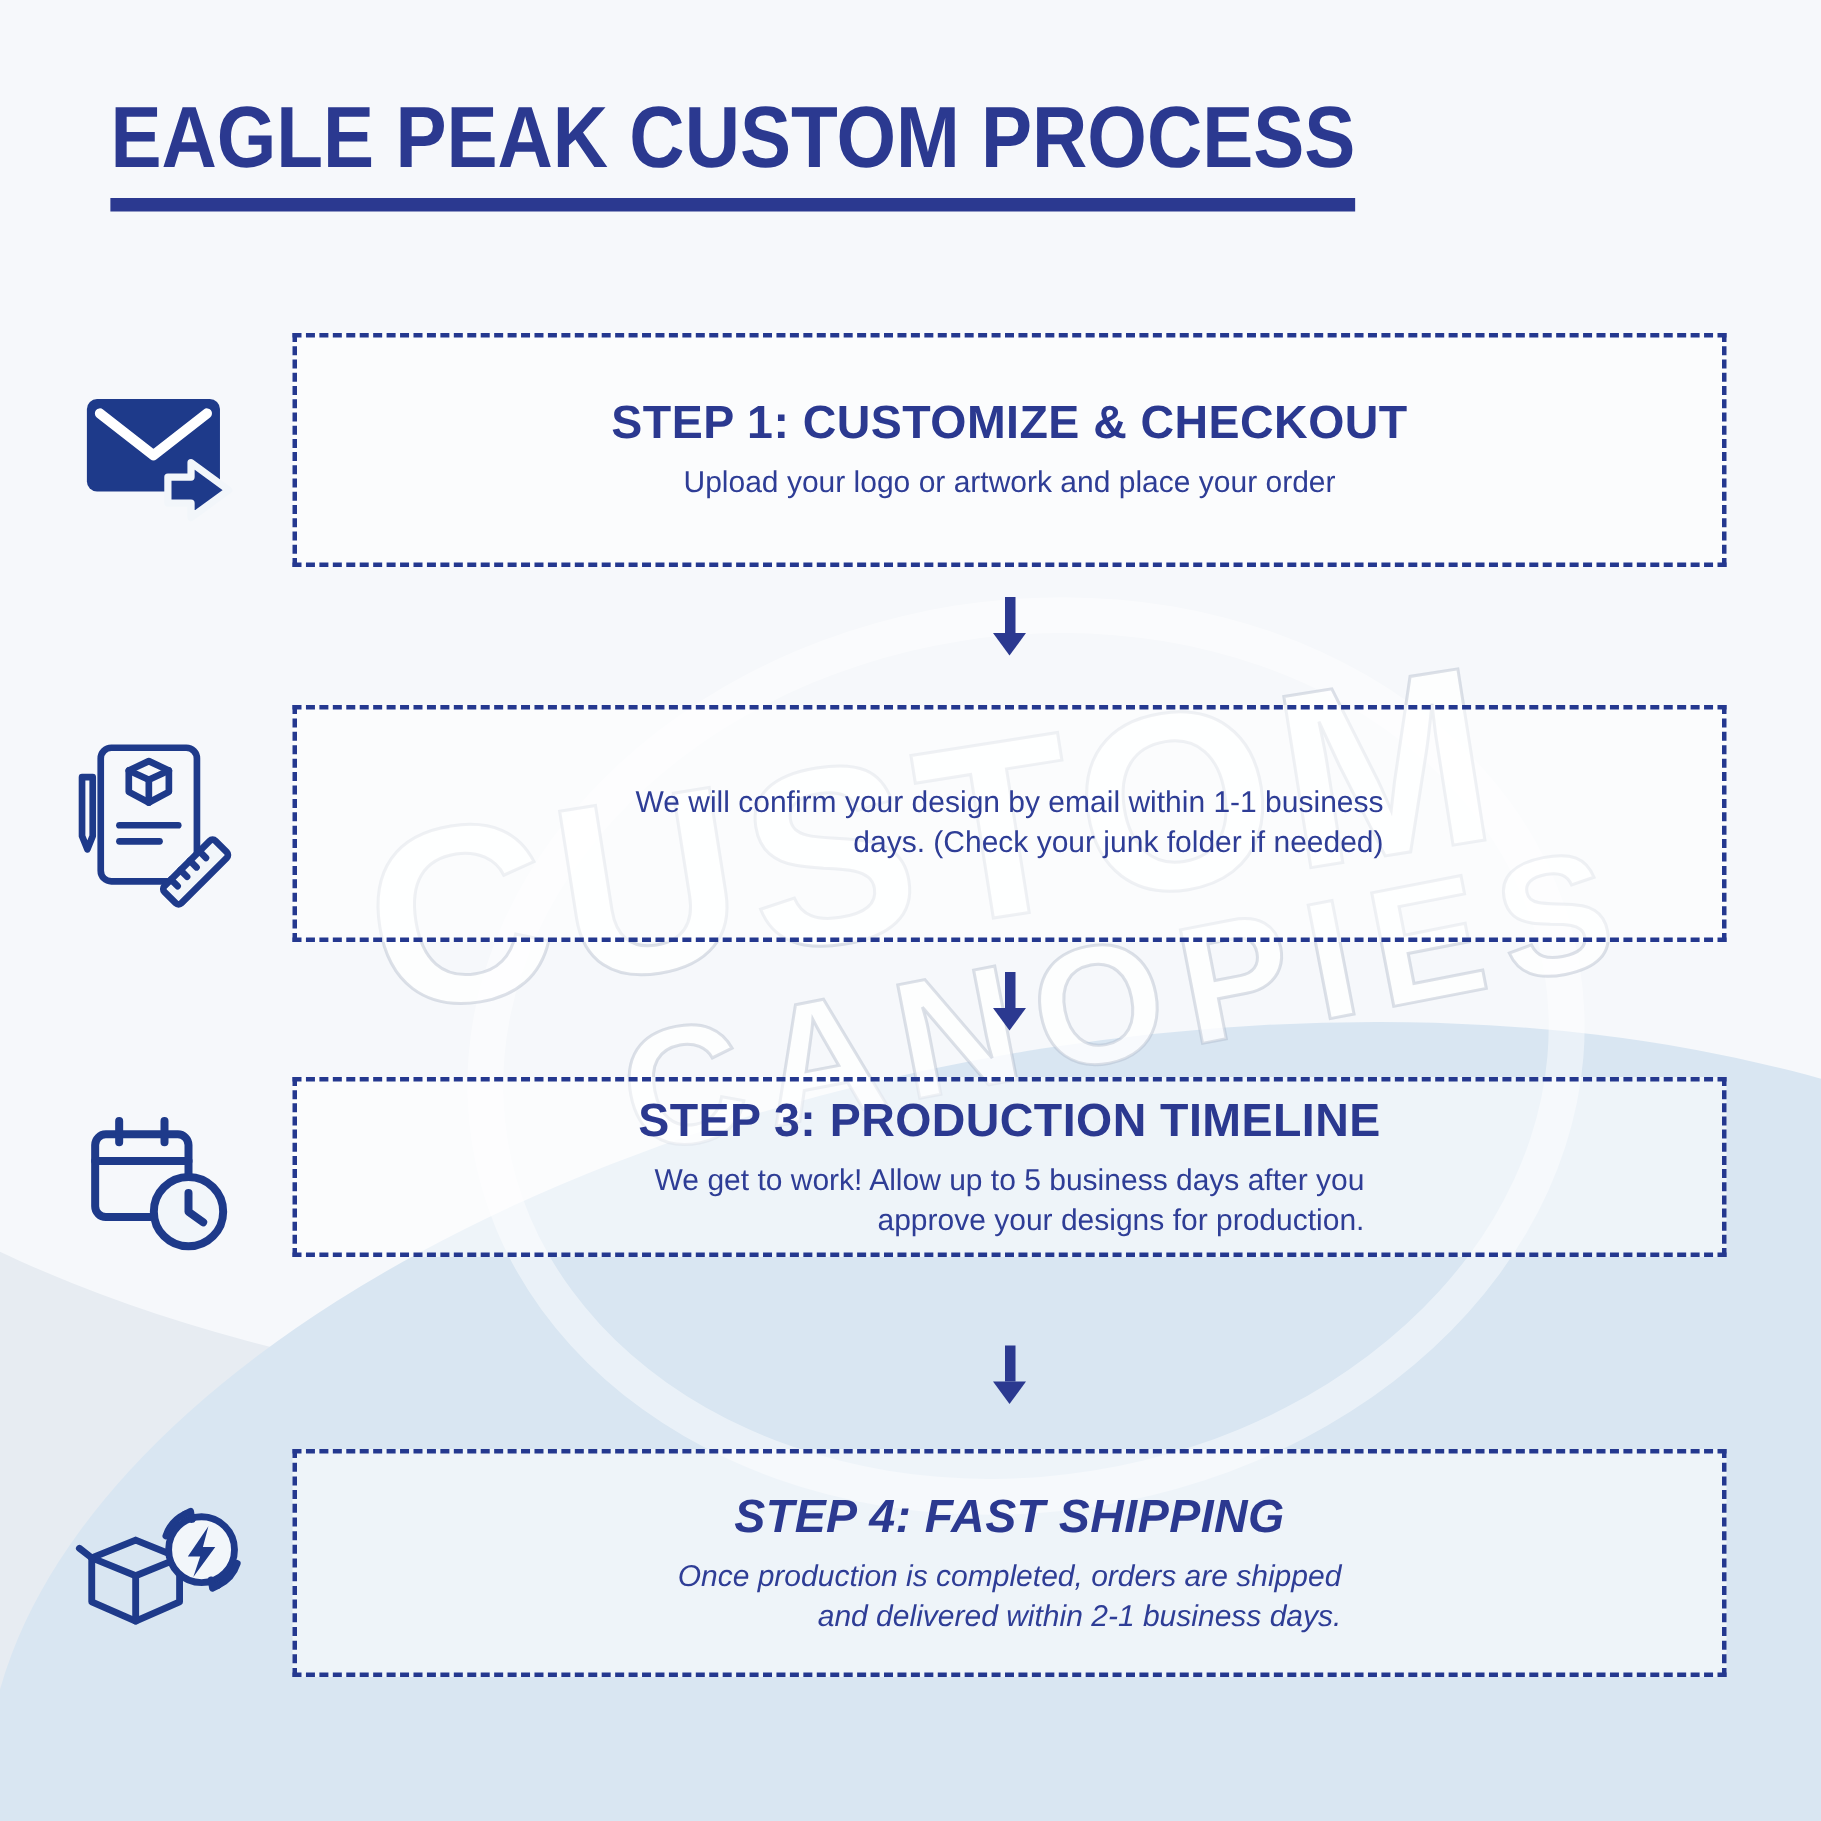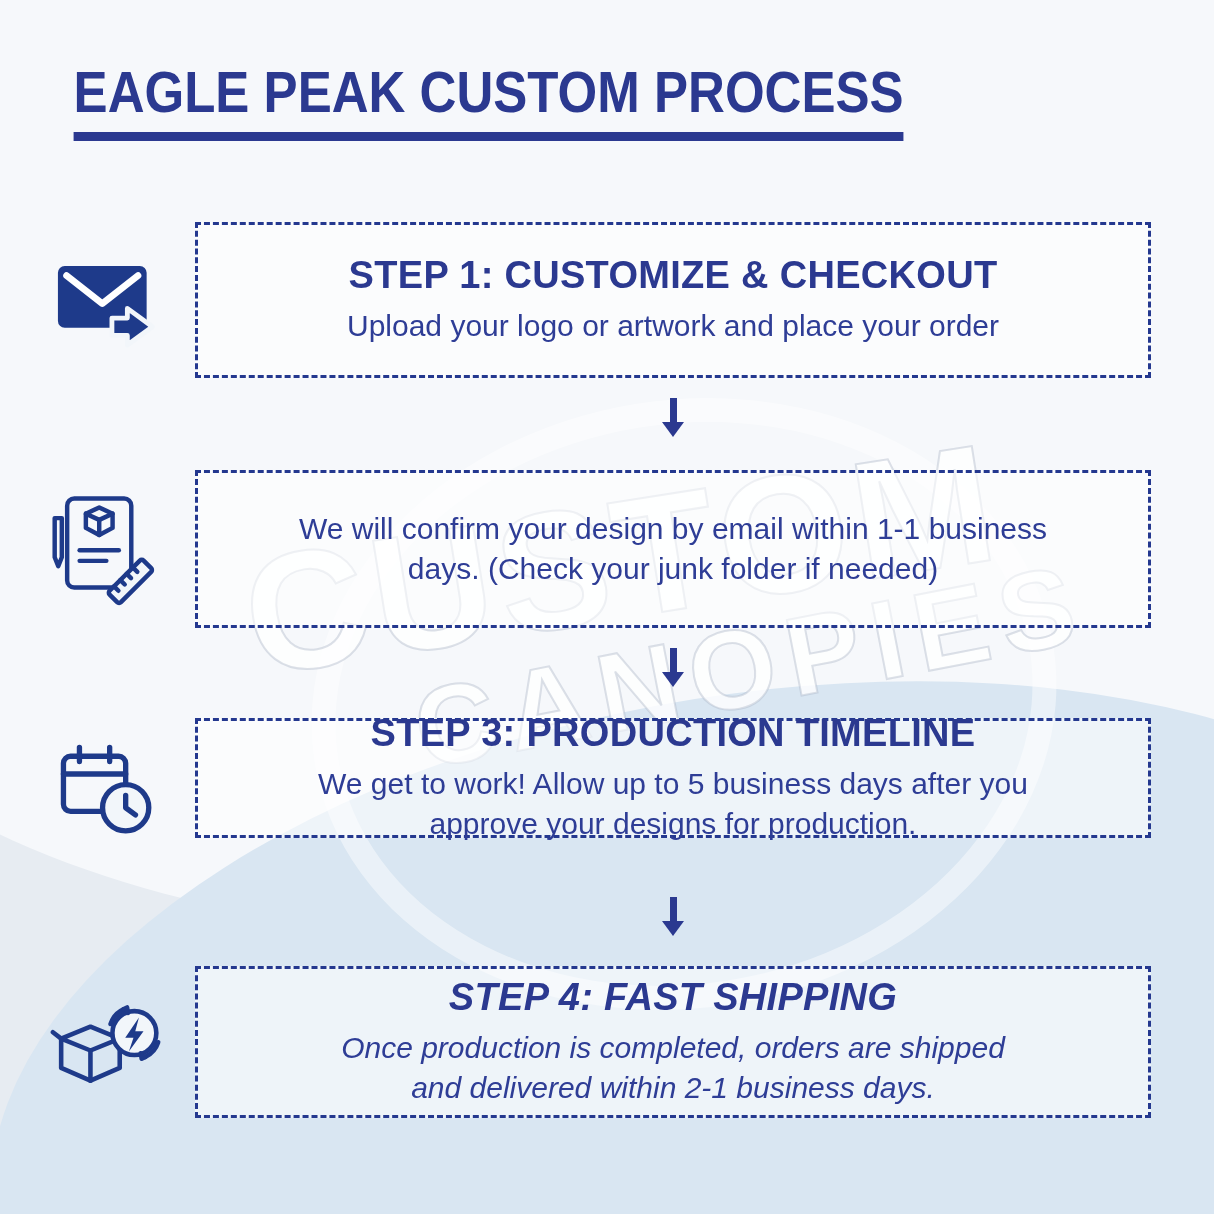--- a/index.html
+++ b/index.html
@@ -88,30 +88,30 @@
     background: rgba(255,255,255,0.55);
     display: flex;
     flex-direction: column;
     justify-content: center;
     align-items: center;
     gap: 9px;
     z-index: 2;
     padding: 0 30px;
   }
   .step-title {
-    font-size: 38px;
+    font-size: 31px;
     font-weight: 700;
     color: #2b3990;
     letter-spacing: 0.3px;
     text-align: center;
   }
   .step-body {
-    font-size: 30px;
+    font-size: 20px;
     color: #2e3d96;
-    text-align: center;
+    text-align: right;
     line-height: 1.34;
     white-space: pre-line;
   }
   .step1 { top: 222px; height: 156px; }
   .step2 { top: 470px; height: 158px; }
   .step3 { top: 718px; height: 120px; }
   .step4 { top: 966px; height: 152px; font-style: italic; }
 
   
   .arrow {

